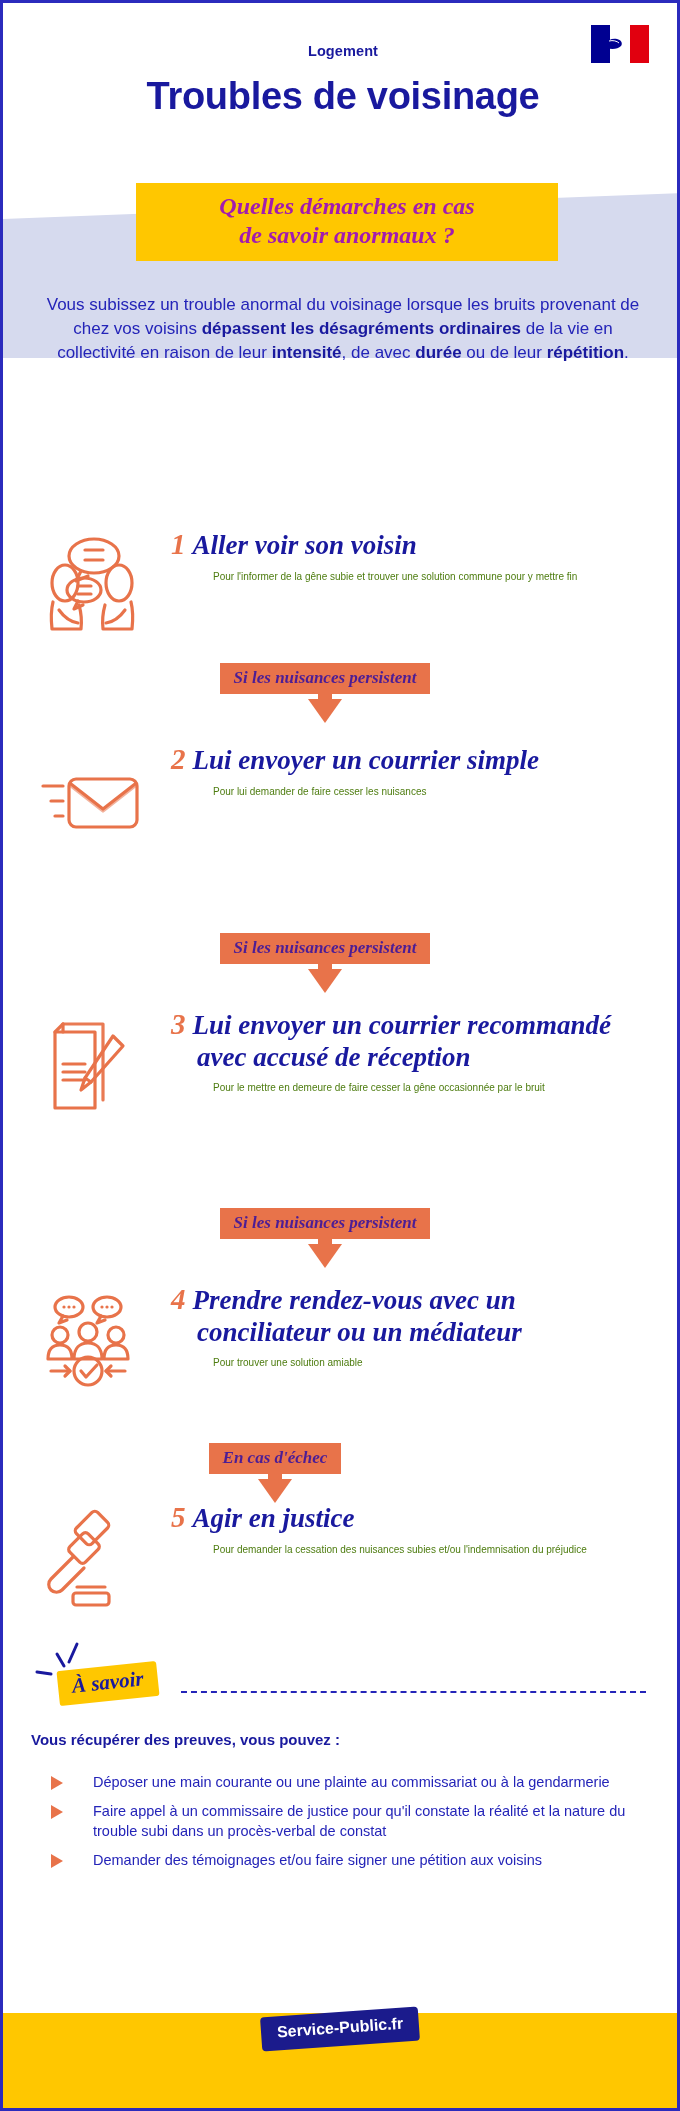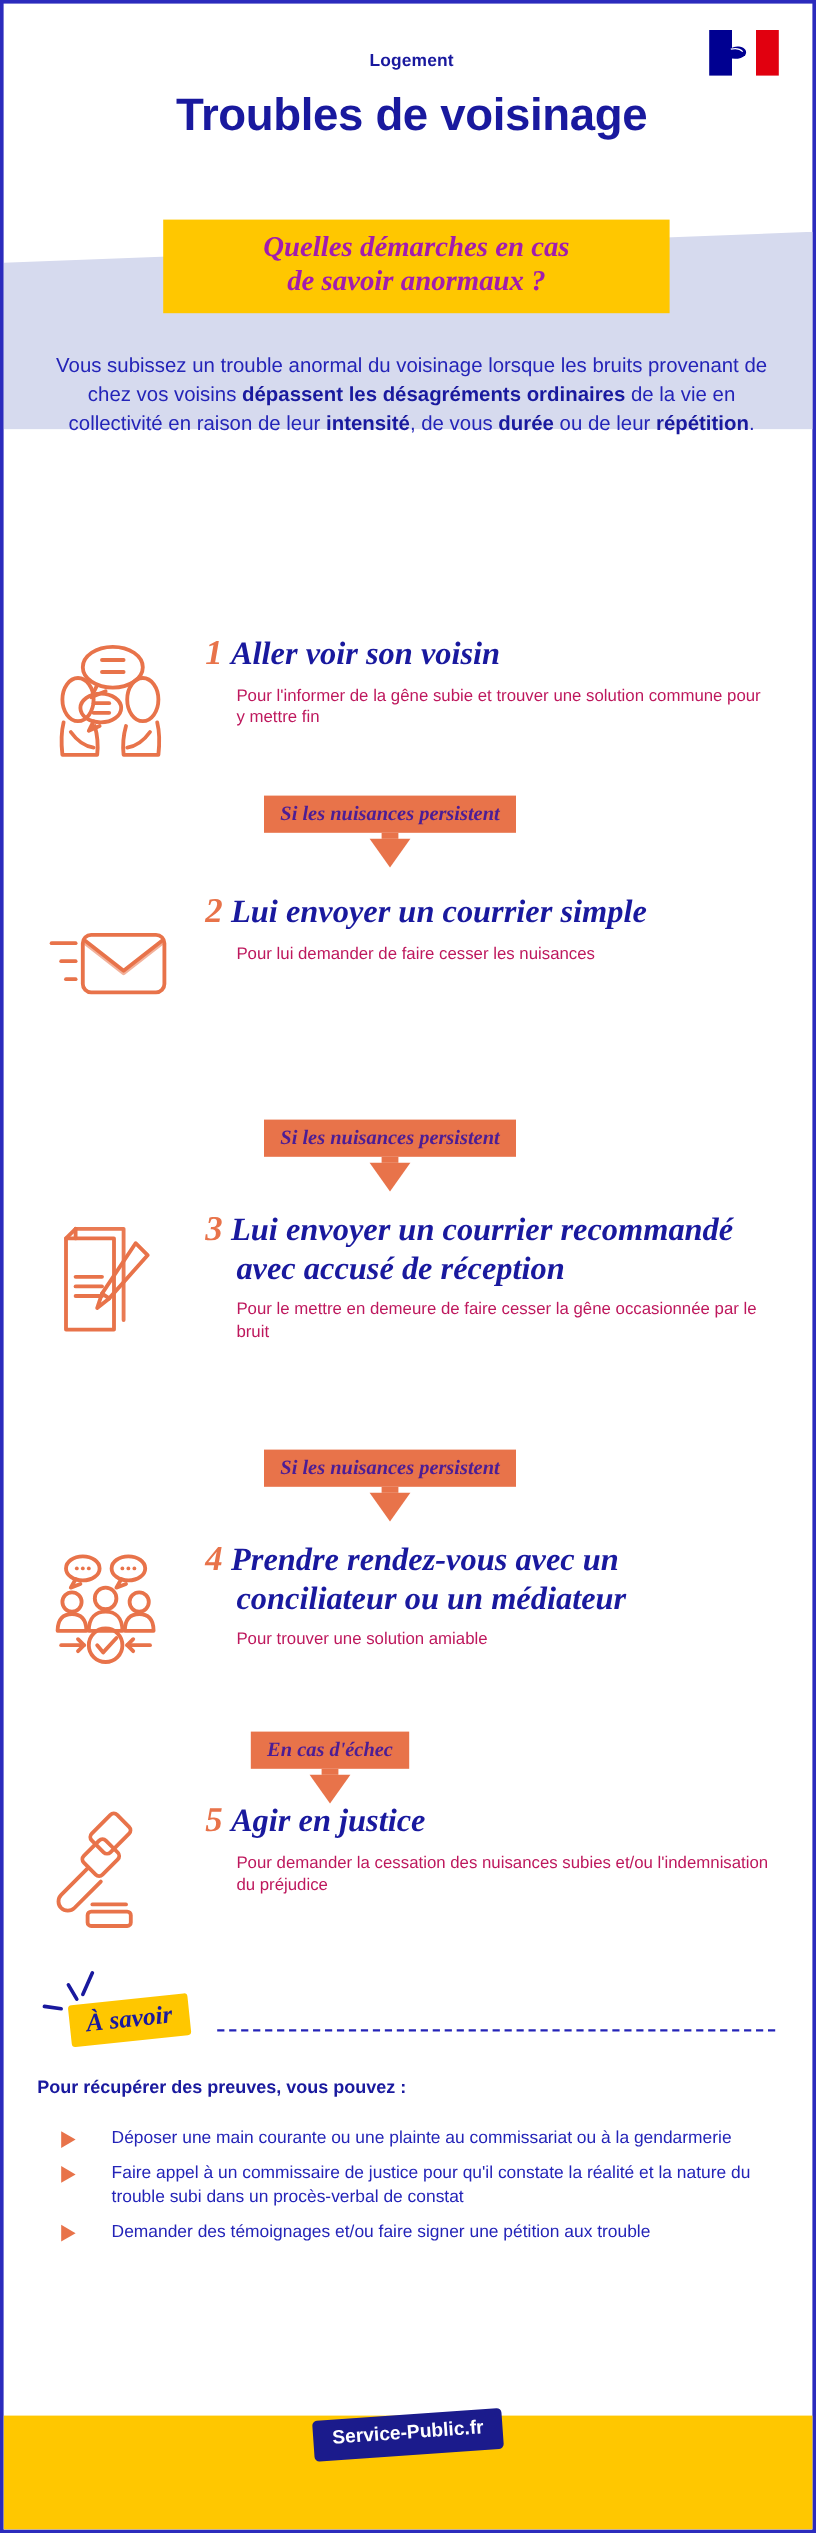--- a/index.html
+++ b/index.html
@@ -81,22 +81,22 @@
   .step-body{position:absolute;left:168px;top:0;width:470px;}
   .step-title{
     font-family:"Liberation Serif",serif;
     font-weight:bold; font-style:italic;
     font-size:27px; line-height:1.16;
     color:#19199e;
     text-indent:-26px; padding-left:26px;
   }
   .step-num{color:#e8734a;font-size:29px;padding-right:7px;}
   .step-desc{
-    margin-top:8px; margin-left:26px;
-    font-size:14px; line-height:1.34; color:#be185d;
+    margin-top:8px; margin-left:42px;
+    font-size:10px; line-height:1.34; color:#4d7c0f;
   }
 
   
   .connector{position:absolute;left:0;width:680px;}
   .conn-pill{
     margin:0 auto;
     width:fit-content;
     background:#e8734a;
     color:#4c1d95;
     font-family:"Liberation Serif",serif;
@@ -192,21 +192,21 @@
   <div class="main-title">Troubles de voisinage</div>
 
   <div class="band"></div>
 
   <div class="yellow-q">
     <div>Quelles démarches en cas</div>
     <div>de savoir anormaux ?</div>
   </div>
 
   <div class="intro">
-    <span>Vous subissez un trouble anormal du voisinage lorsque les bruits provenant de chez vos voisins </span><b>dépassent les désagréments ordinaires</b><span> de la vie en collectivité en raison de leur </span><b>intensité</b><span>, de vous </span><b>durée</b><span> ou de leur </span><b>répétition</b><span>.</span>
+    <span>Vous subissez un trouble anormal du voisinage lorsque les bruits provenant de chez vos voisins </span><b>dépassent les désagréments ordinaires</b><span> de la vie en collectivité en raison de leur </span><b>intensité</b><span>, de avec </span><b>durée</b><span> ou de leur </span><b>répétition</b><span>.</span>
   </div>
 
   <div class="step" style="top:525px;">
     <div class="step-icon">
       <svg viewBox="0 0 108 108" width="108" height="108" fill="none" stroke="#e8734a" stroke-width="3.2" stroke-linecap="round" stroke-linejoin="round">
         <ellipse cx="57" cy="28" rx="25" ry="17"></ellipse>
         <path d="M44 43 l-5 10 l12 -5"></path>
         <line x1="48" y1="22" x2="66" y2="22"></line>
           <line x1="48" y1="32" x2="66" y2="32"></line>
         <ellipse cx="47" cy="62" rx="17" ry="12"></ellipse>
@@ -340,33 +340,33 @@
   <div class="asavoir-wrap">
     <svg class="spark" style="left:28px;top:-8px;width:80px;height:60px;" viewBox="0 0 80 60" fill="none">
       <line x1="46" y1="4" x2="38" y2="22" stroke="#19199e" stroke-width="3" stroke-linecap="round"></line>
       <line x1="26" y1="14" x2="33" y2="26" stroke="#19199e" stroke-width="3" stroke-linecap="round"></line>
       <line x1="6" y1="32" x2="20" y2="34" stroke="#19199e" stroke-width="3" stroke-linecap="round"></line>
     </svg>
     <div class="asavoir-chip">À savoir</div>
     <div class="asavoir-line"></div>
   </div>
 
-  <div class="proofs-title">Pour récupérer des preuves, vous pouvez :</div>
+  <div class="proofs-title">Vous récupérer des preuves, vous pouvez :</div>
 
   <div class="proofs">
     <div class="proof-item">
       <span class="proof-bullet"></span>
       <span>Déposer une main courante ou une plainte au commissariat ou à la gendarmerie</span>
     </div>
     <div class="proof-item">
       <span class="proof-bullet"></span>
       <span>Faire appel à un commissaire de justice pour qu'il constate la réalité et la nature du trouble subi dans un procès-verbal de constat</span>
     </div>
     <div class="proof-item">
       <span class="proof-bullet"></span>
-      <span>Demander des témoignages et/ou faire signer une pétition aux trouble</span>
+      <span>Demander des témoignages et/ou faire signer une pétition aux voisins</span>
     </div>
   </div>
 
   <div class="footer-yellow"></div>
   <div class="logo-chip">Service-Public.fr</div>
 
 </div>
 
 </body></html>

